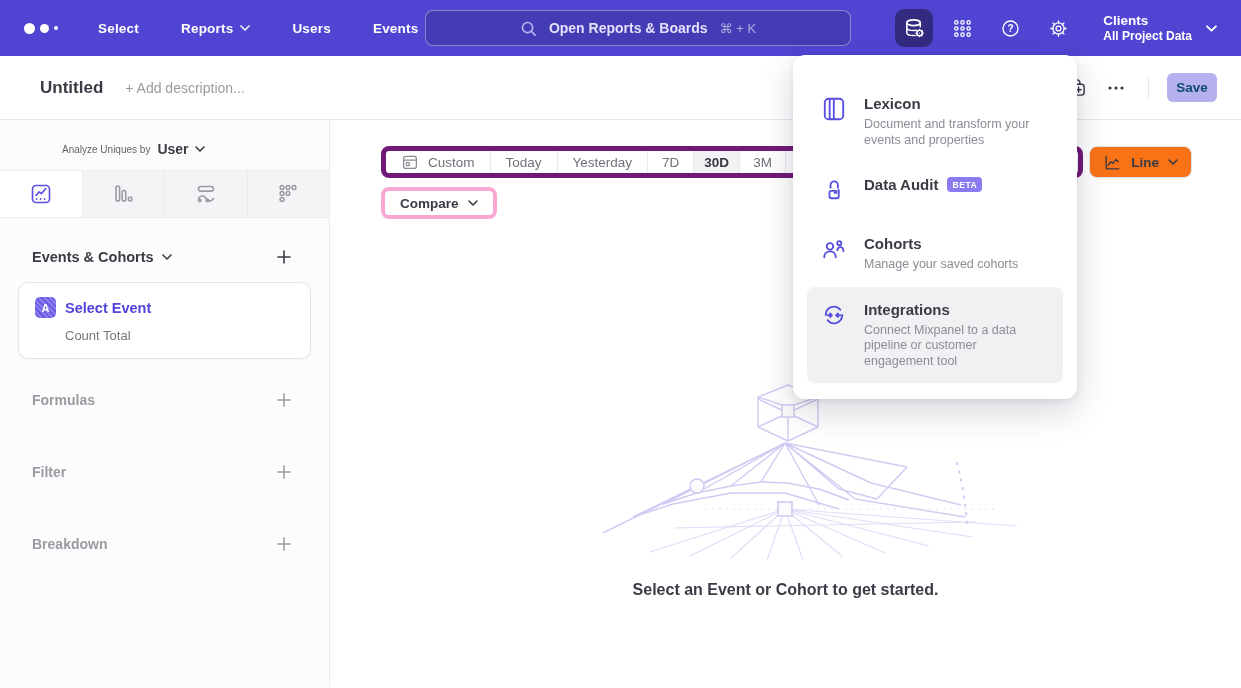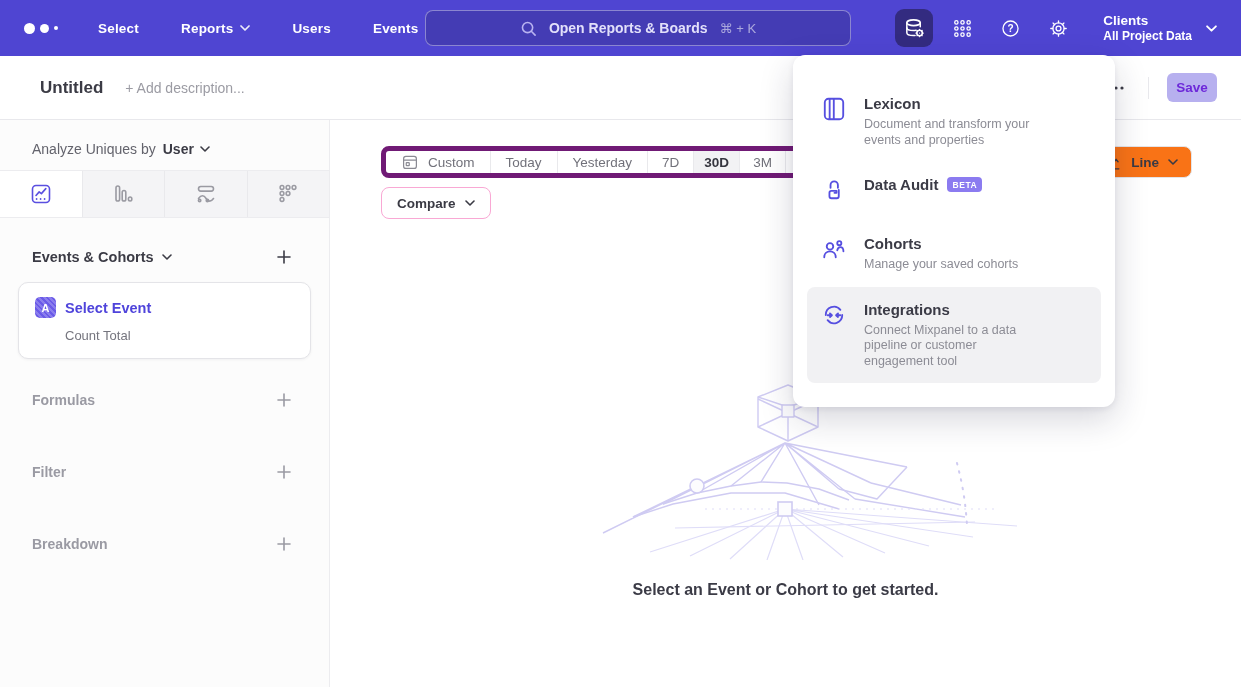--- a/index.html
+++ b/index.html
@@ -28,30 +28,30 @@
   .project svg { margin-left:14px; }
 
   
   .title-row { height:64px; display:flex; align-items:center; padding-left:40px; border-bottom:1px solid #e8e8ec; background:#fff; }
   .report-title { font-size:17px; font-weight:700; color:#3b3b45; cursor:text; }
   .report-desc { font-size:14px; color:#9b9ba3; margin-left:22px; cursor:text; }
   .title-actions { margin-left:auto; display:flex; align-items:center; margin-right:24px; }
   .ticon { display:flex; align-items:center; justify-content:center; width:28px; height:28px; cursor:pointer; color:#3b3b45; }
   .ticon + .ticon { margin-left:12px; }
   .vdiv { width:1px; height:22px; background:#e8e8ec; margin:0 18px; }
-  .save-btn { width:50px; height:29px; border:none; border-radius:6px; background:#b7b0ef; color:#6d28d9; font-size:13.5px; font-weight:600; font-family:inherit; cursor:default; }
+  .save-btn { width:50px; height:29px; border:none; border-radius:6px; background:#b7b0ef; color:#0c4a6e; font-size:13.5px; font-weight:600; font-family:inherit; cursor:default; }
 
   
   .content { display:flex; height:567px; }
   .sidebar { width:330px; background:#fcfcfc; border-right:1px solid #ececef; flex-shrink:0; }
   .main { flex:1; position:relative; background:#fff; }
 
   
   .analyze-row { display:flex; align-items:center; margin:15px 0 0 32px; height:28px; gap:7px; }
-  .analyze-label { font-size:14px; color:#63636c; }
+  .analyze-label { font-size:10px; color:#63636c;margin-left:30px; }
   .analyze-value { font-size:14px; font-weight:700; color:#3b3b45; display:flex; align-items:center; gap:6px; cursor:pointer; }
   .tabs { display:flex; height:48px; margin-top:7px; border-top:1px solid #ececef; border-bottom:1px solid #ececef; }
   .tab { flex:1; display:flex; align-items:center; justify-content:center; background:#f4f4f6; border-left:1px solid #e9e9ec; cursor:pointer; color:#9a9aa2; }
   .tab:first-child { border-left:none; }
   .tab.active { background:#fff; color:#5a4fe0; }
   .side-section { display:flex; align-items:center; justify-content:space-between; margin:0 34px 0 32px; }
   .sec-head { margin-top:28px; }
   .sec-title-dark { font-size:14.5px; font-weight:700; color:#3b3b45; display:flex; align-items:center; gap:8px; cursor:pointer; }
   .sec-title-gray { font-size:14px; font-weight:700; color:#9a9aa3; }
   .plus-btn { width:22px; height:22px; display:flex; align-items:center; justify-content:center; cursor:pointer; color:#3b3b45; }
@@ -67,31 +67,31 @@
   
   .toolbar { display:flex; margin:26px 49px 0 51px; gap:6px; }
   .seg { flex:1; display:flex; height:32px; border:5px solid #701a75; border-radius:8px; background:#fff; overflow:hidden; }
   .seg-cell { display:flex; align-items:center; justify-content:center; font-size:13.5px; color:#71717a; padding:0 15px; border-left:1px solid #e9e9ec; cursor:pointer; white-space:nowrap; }
   .seg-cell:first-child { border-left:none; gap:9px; }
   .seg-cell.short { width:46px; padding:0; }
   .seg-cell.active { background:#f2f2f4; color:#36363f; font-weight:700; }
   .seg-fill { flex:1; border-left:1px solid #e9e9ec; }
   .seg-cell.caret { width:34px; padding:0; color:#55555e; }
   .chart-type-btn { display:flex; align-items:center; gap:9px; height:32px; border:1px solid #e4e4e8; border-radius:8px; background:#f97316; padding:0 13px; font-size:13.5px; font-weight:700; color:#3a3a44; cursor:pointer; }
-  .compare-btn { display:flex; align-items:center; gap:9px; height:32px; width:max-content; border:1px solid #f9a8d4; border-radius:8px; background:#fff; padding:0 15px; margin:9px 0 0 51px; font-size:13.5px; font-weight:600; color:#3a3a44; cursor:pointer; }
+  .compare-btn { display:flex; align-items:center; gap:9px; height:32px; width:max-content; border:4px solid #f9a8d4; border-radius:8px; background:#fff; padding:0 15px; margin:9px 0 0 51px; font-size:13.5px; font-weight:600; color:#3a3a44; cursor:pointer; }
 
   
   .wireframe { position:absolute; left:225px; top:255px; pointer-events:none; }
   .empty-text { position:absolute; top:461px; left:0; width:100%; text-align:center; }
   .empty-title { font-size:16px; font-weight:700; color:#3b3b46; }
   .empty-sub { margin-top:13px; font-size:13.5px; color:#9b9ba3; }
   .empty-sub a { color:#4f44db; font-weight:700; text-decoration:none; cursor:pointer; }
 
   
-  .menu-panel { position:absolute; left:793px; top:55px; width:322px; background:#fff; border-radius:12px; box-shadow:0 2px 6px rgba(30,30,60,.08), 0 12px 34px rgba(30,30,60,.18); padding:26px 14px 24px; z-index:50; }
+  .menu-panel { position:absolute; left:793px; top:55px; width:284px; background:#fff; border-radius:12px; box-shadow:0 2px 6px rgba(30,30,60,.08), 0 12px 34px rgba(30,30,60,.18); padding:26px 14px 16px; z-index:50; }
   .menu-item { display:flex; padding:14px 12px 14px 14px; border-radius:8px; cursor:pointer; }
   .menu-item.hovered { background:#f1f1f3; }
   .menu-item .mi-icon { width:28px; flex-shrink:0; margin-right:15px; color:#564fe0; padding-top:1px; }
   .mi-title { font-size:15px; font-weight:700; color:#3b3b46; display:flex; align-items:center; }
   .mi-desc { margin-top:5px; font-size:12.5px; line-height:15.5px; color:#8c8c95; max-width:172px; }
   .beta-badge { display:inline-block; margin-left:9px; background:#8b7bf0; color:#fff; font-size:8.5px; font-weight:700; letter-spacing:.6px; padding:2.5px 5px; border-radius:4px; }
 </style>
 </head>
 <body>
 

